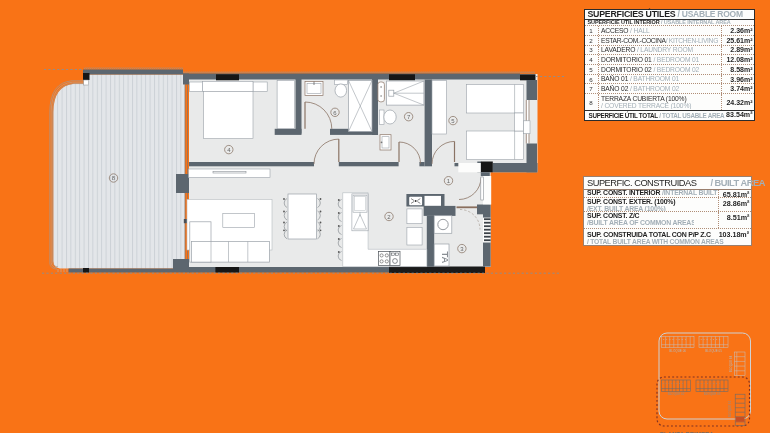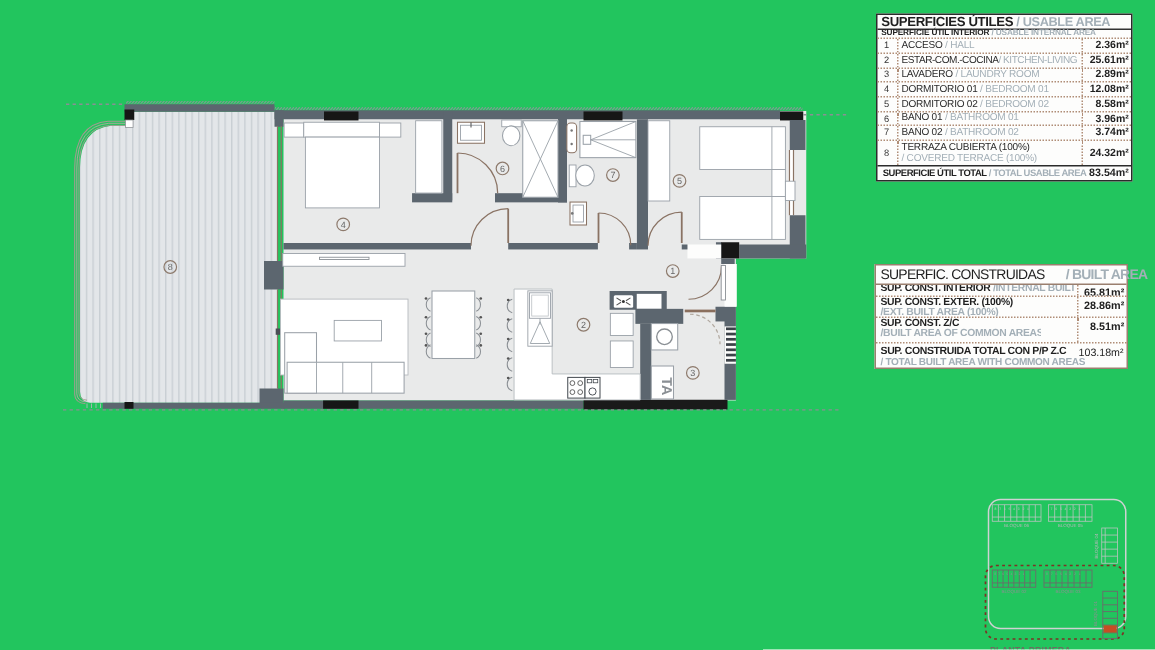--- a/index.html
+++ b/index.html
@@ -1,16 +1,16 @@
 <!DOCTYPE html>
 <html><head>
 <meta charset="utf-8">
 <style>
   html,body{margin:0;padding:0;background:#fdfdfc;}
-  #canvas{position:relative;width:770px;height:433px;background:#22c55e;overflow:hidden;
+  #canvas{position:relative;width:770px;height:433px;background:#f97316;overflow:hidden;
     font-family:"Liberation Sans", sans-serif;}
   #plan{position:absolute;left:0;top:0;}
   .tbl{position:absolute;box-sizing:border-box;background:#fdfdfc;}
   .gray{color:#a3afb7;}
   .blk{color:#1f1f1f;}
 </style>
 </head>
 <body>
 <div id="canvas">
 
@@ -452,21 +452,21 @@
     <text x="731" y="409" font-size="3" fill="#8d9092" text-anchor="middle" transform="rotate(-90,731,409)">BLOQUE 01</text>
 
     <text x="660" y="435.5" font-size="5.8" fill="#6f6a62" font-weight="bold" letter-spacing="0.2">PLANTA PRIMERA</text>
   </g>
 </svg>
 
 <div class="tbl" style="left:583.5px;top:8.7px;width:171.5px;border:1.1px solid #2b2b2b;">
 
   <div style="display:flex;align-items:center;height:10.2px;padding-left:3px;border-bottom:1px solid #333;white-space:nowrap;">
     <span style="font-size:8.8px;font-weight:bold;letter-spacing:-0.25px;" class="blk">SUPERFICIES&nbsp;ÚTILES&nbsp;</span>
-    <span style="font-size:8.5px;font-weight:bold;letter-spacing:-0.25px;" class="gray">/ USABLE AREA</span>
+    <span style="font-size:8.5px;font-weight:bold;letter-spacing:-0.25px;" class="gray">/ USABLE ROOM</span>
   </div>
 
   <div style="display:flex;align-items:center;height:6.4px;padding-left:3px;border-bottom:1px dotted #b08d76;white-space:nowrap;">
     <span style="font-size:5.5px;font-weight:bold;line-height:5.5px;letter-spacing:-0.1px;" class="blk">SUPERFICIE ÚTIL INTERIOR&nbsp;</span>
     <span style="font-size:5.5px;font-weight:bold;line-height:5.5px;letter-spacing:-0.1px;" class="gray">/ USABLE INTERNAL AREA</span>
   </div>
 
   <div class="row" style="height:9.7px;">
         <i>1</i>
         <b>ACCESO <s>/ HALL</s></b>
@@ -533,21 +533,21 @@
   </div>
 
   <div class="row2" style="height:16.7px;gap:24px;">
     <div class="nm"><span class="blk">SUP. CONST. Z/C</span><br><span class="gray">/BUILT AREA OF COMMON AREAS</span></div>
     <em>8.51m²</em>
   </div>
 
   <div style="padding:1.5px 2px 0 3px;height:16.2px;white-space:nowrap;">
     <div style="display:flex;">
       <span style="font-size:7px;font-weight:bold;letter-spacing:-0.25px;flex:1;min-width:0;overflow:hidden;" class="blk">SUP. CONSTRUIDA TOTAL CON P/P Z.C</span>
-      <span style="font-size:7.1px;font-weight:normal;flex:none;" class="blk">103.18m²</span>
+      <span style="font-size:7.1px;font-weight:bold;flex:none;" class="blk">103.18m²</span>
     </div>
     <div style="font-size:6.7px;font-weight:bold;margin-top:0.5px;line-height:6.7px;letter-spacing:-0.2px;" class="gray">/ TOTAL BUILT AREA WITH COMMON AREAS</div>
   </div>
 </div>
 
 <style>
   *{box-sizing:border-box;}
   .row{display:flex;align-items:center;border-bottom:1px dotted #b08d76;overflow:hidden;white-space:nowrap;}
   .row i{font-style:normal;width:14px;flex:none;text-align:center;font-size:6.2px;color:#333;
     border-right:1px dotted #b08d76;align-self:stretch;display:flex;align-items:center;justify-content:center;}

